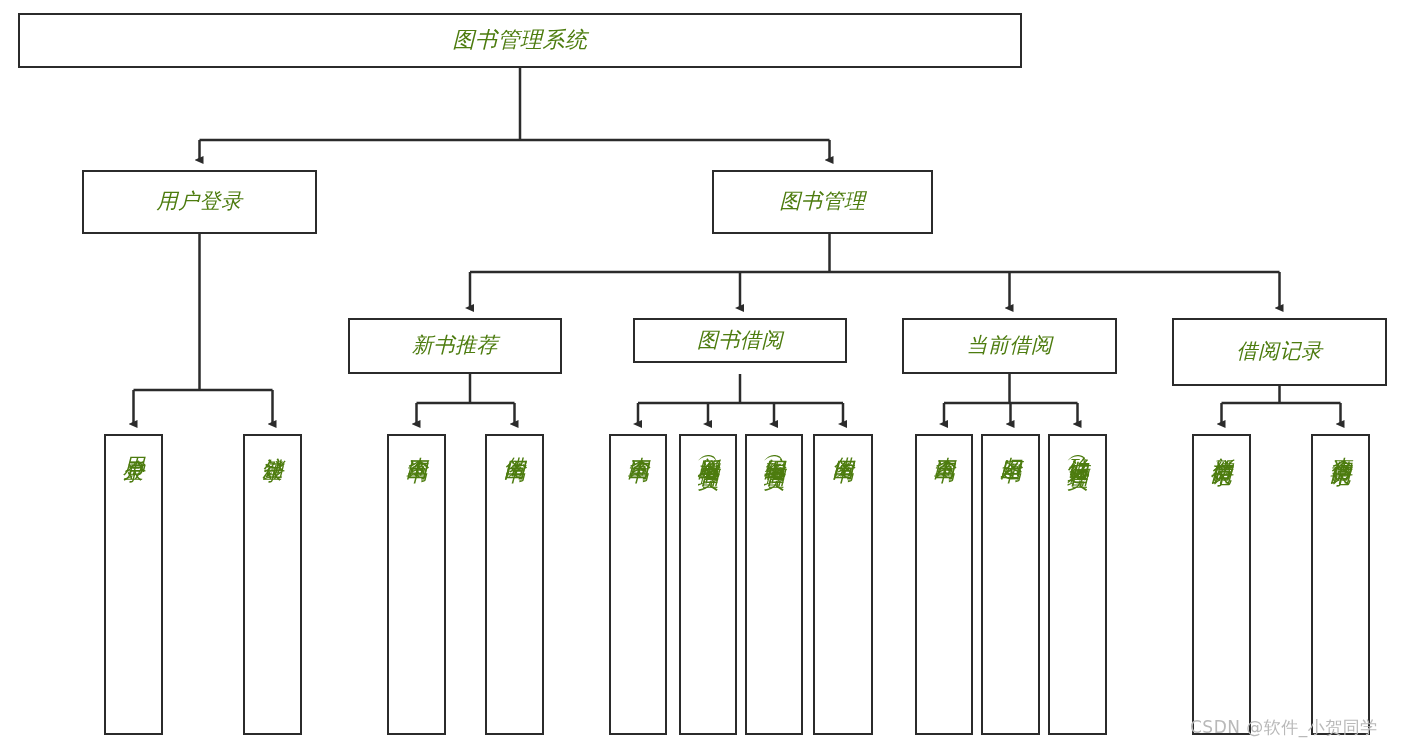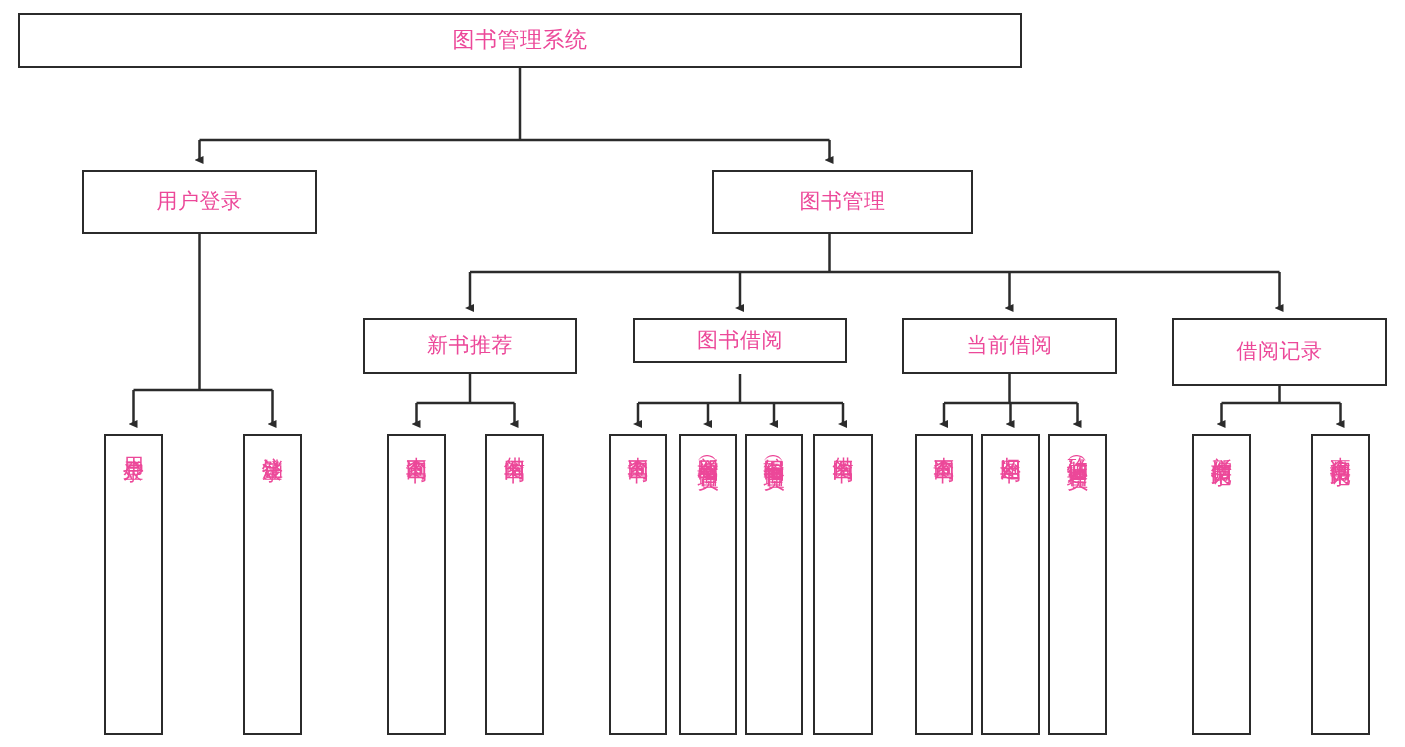--- a/index.html
+++ b/index.html
@@ -29,24 +29,25 @@
     position: absolute;
     box-sizing: border-box;
     background: #ffffff;
     border: 2px solid #2b2b2b;
     display: flex;
     align-items: center;
     justify-content: center;
     overflow: hidden;
   }
   .node .label {
-    color: #ec4899;
+    color: #4d7c0f;
     text-align: center;
     line-height: 1.12;
     white-space: nowrap;
+    font-style: italic;
   }
   .node.horizontal .label {
     font-size: 21px;
     letter-spacing: 0.5px;
   }
   .node.vertical {
     align-items: flex-start;
     padding-top: 4px;
   }
   .node.vertical .label {
@@ -114,24 +115,24 @@
         <path d="M1340.5 403 L1340.5 424" stroke="#2b2b2b" stroke-width="2.5" fill="none" marker-end="url(#arrow)"></path>
       </g>
   </svg>
   <div id="node-layer">
       <div class="node horizontal root" style="left: 18px; top: 13px; width: 1004px; height: 55px;">
         <span class="label">图书管理系统</span>
       </div>
       <div class="node horizontal" style="left: 82px; top: 170px; width: 235px; height: 64px;">
         <span class="label">用户登录</span>
       </div>
-      <div class="node horizontal" style="left: 712px; top: 170px; width: 261px; height: 64px;">
+      <div class="node horizontal" style="left: 712px; top: 170px; width: 221px; height: 64px;">
         <span class="label">图书管理</span>
       </div>
-      <div class="node horizontal" style="left: 363px; top: 318px; width: 214px; height: 56px;">
+      <div class="node horizontal" style="left: 348px; top: 318px; width: 214px; height: 56px;">
         <span class="label">新书推荐</span>
       </div>
       <div class="node horizontal" style="left: 633px; top: 318px; width: 214px; height: 45px;">
         <span class="label">图书借阅</span>
       </div>
       <div class="node horizontal" style="left: 902px; top: 318px; width: 215px; height: 56px;">
         <span class="label">当前借阅</span>
       </div>
       <div class="node horizontal" style="left: 1172px; top: 318px; width: 215px; height: 68px;">
         <span class="label">借阅记录</span>
@@ -169,13 +170,14 @@
       <div class="node vertical" style="left: 1048px; top: 434px; width: 59px; height: 301px;">
         <span class="label">确认归还（管理员）</span>
       </div>
       <div class="node vertical" style="left: 1192px; top: 434px; width: 59px; height: 301px;">
         <span class="label">新增借阅记录</span>
       </div>
       <div class="node vertical" style="left: 1311px; top: 434px; width: 59px; height: 301px;">
         <span class="label">查询借阅记录</span>
       </div>
     </div>
+  <div class="watermark" style="left: 1190px; top: 716px; color: rgb(185, 185, 185);">CSDN @软件_小贺同学</div>
 </div>
 
 </body></html>

